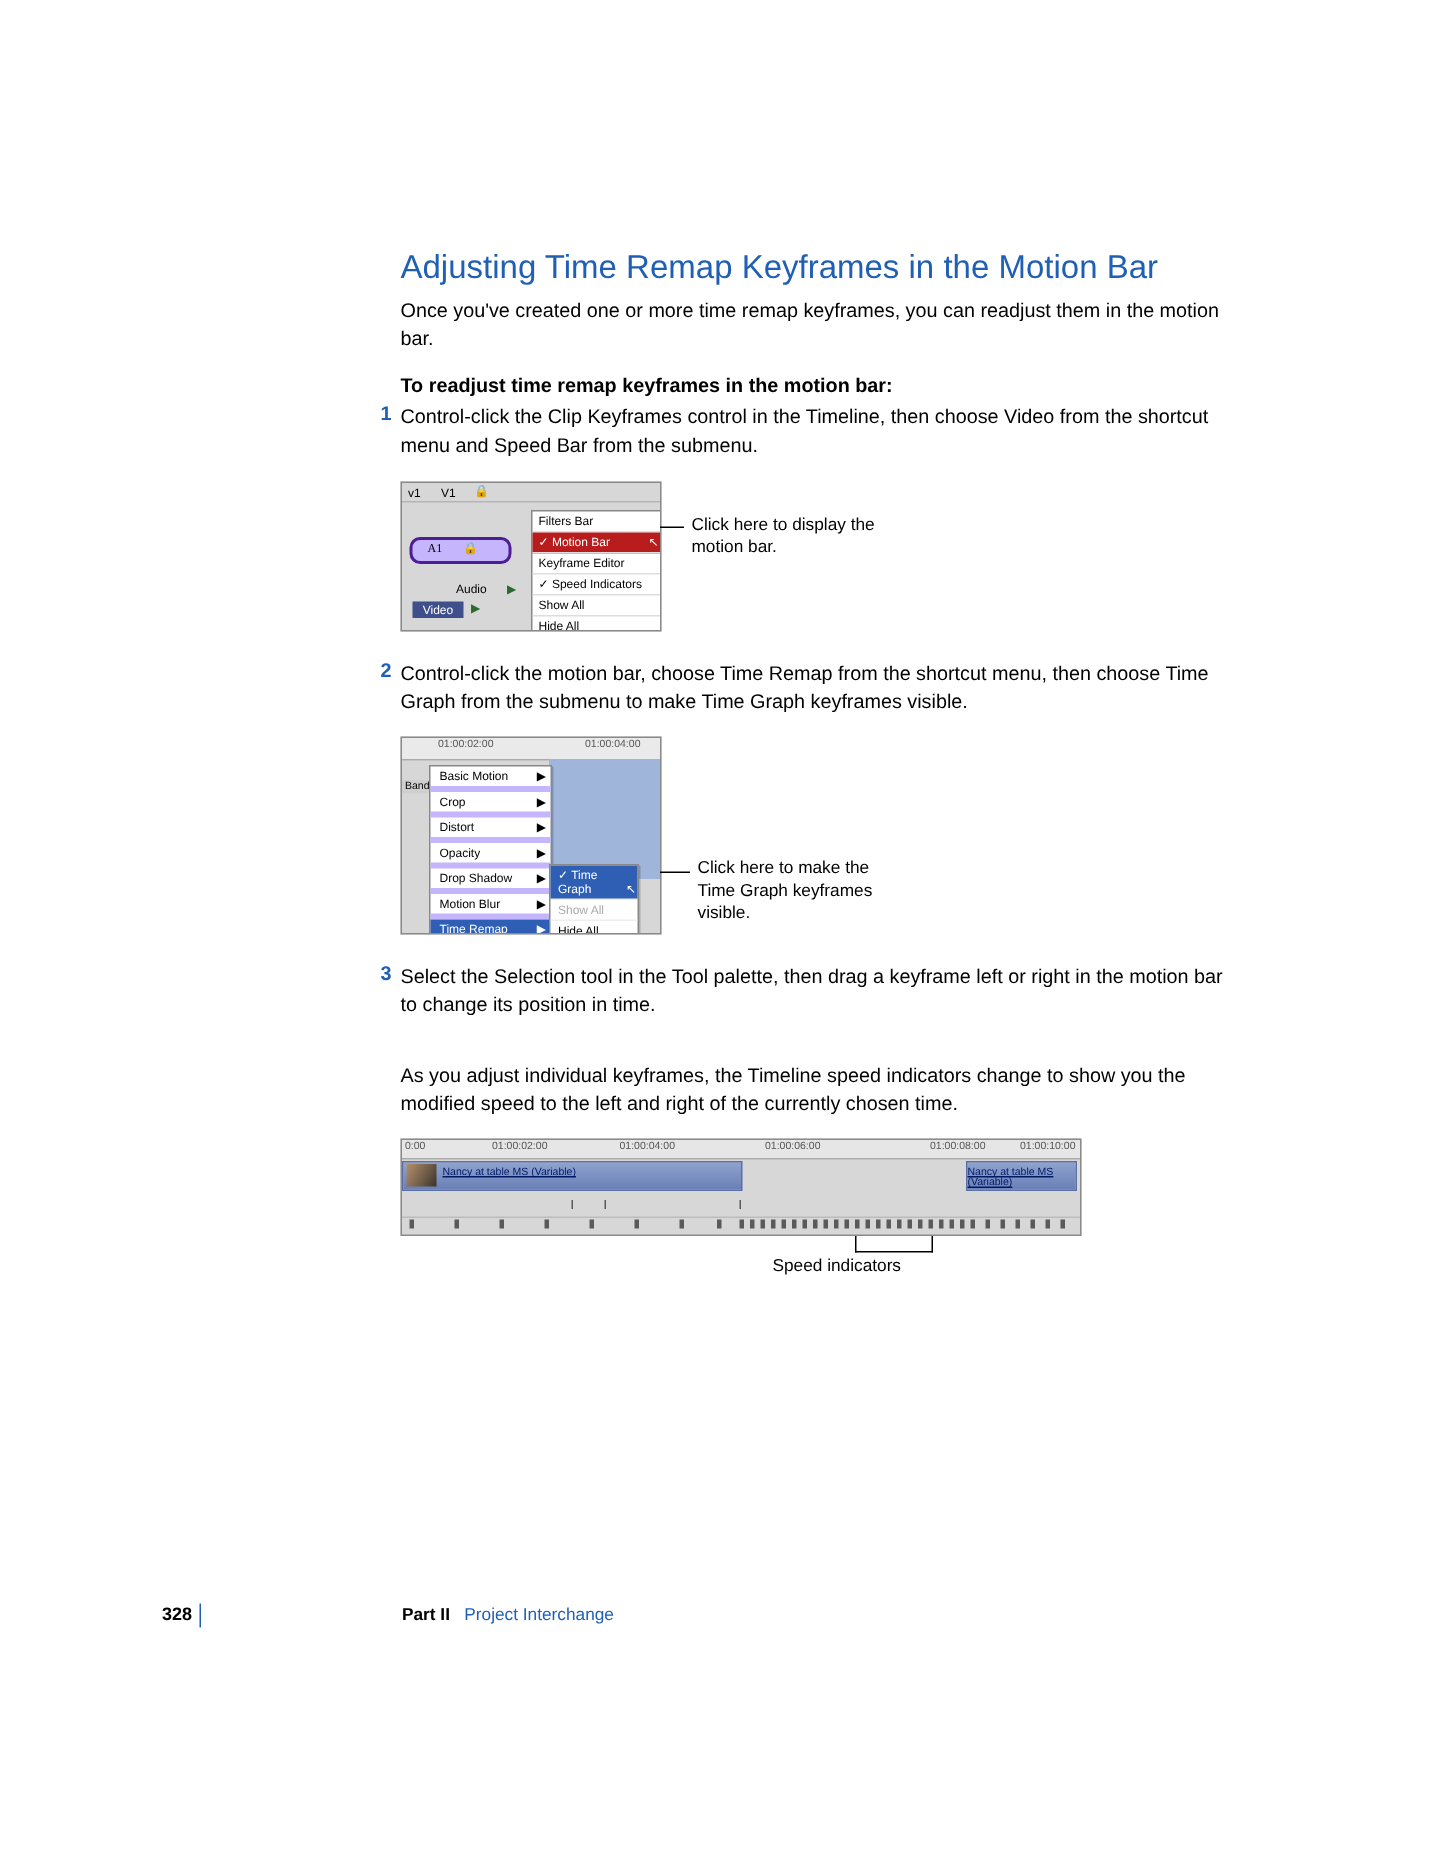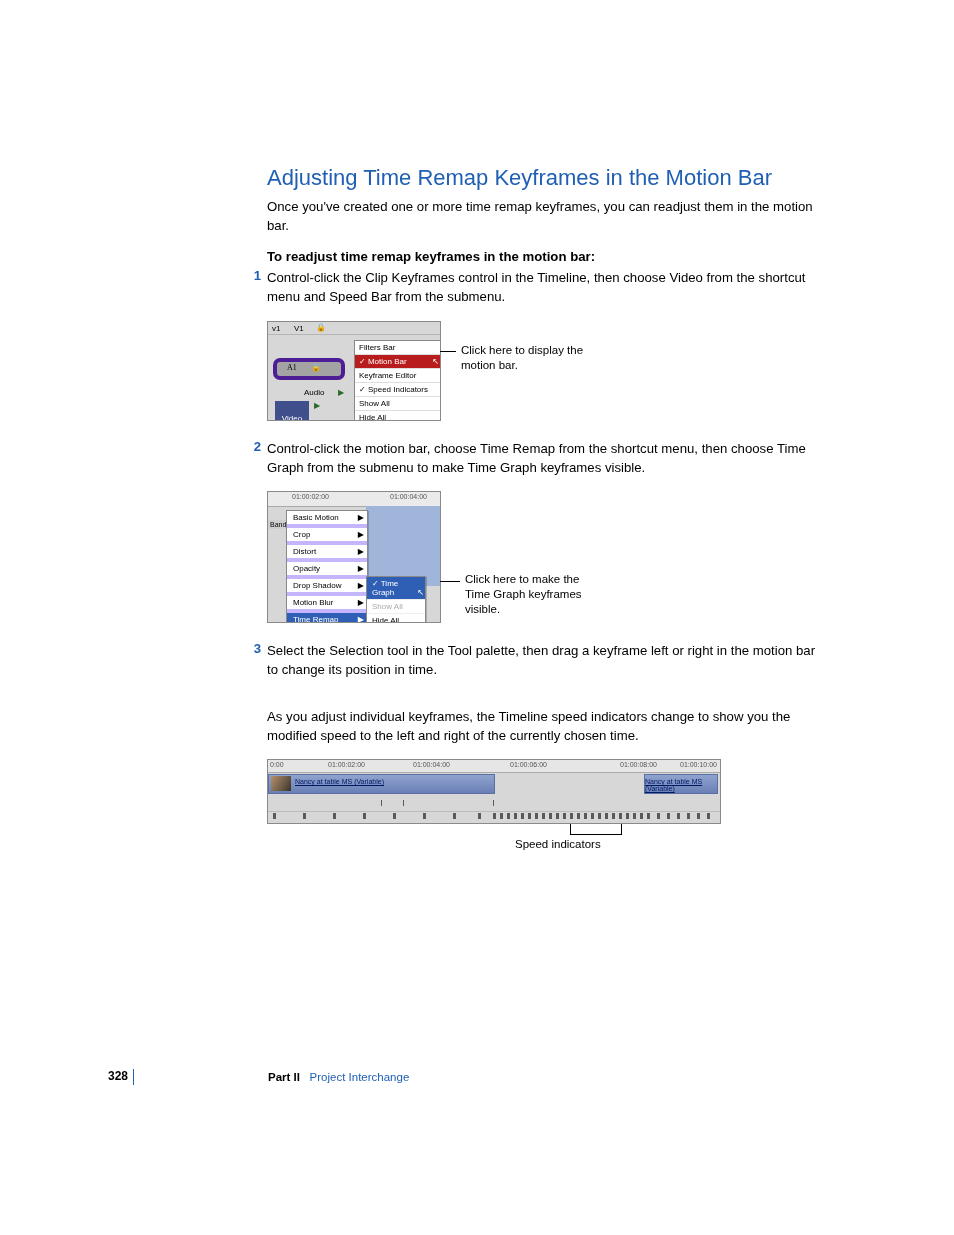--- a/index.html
+++ b/index.html
@@ -66,21 +66,21 @@
   .tiny-icon { position:absolute; font-size:8px; color:#444; }
   .blue-clip { position:absolute; left:86px; top:0; width:86px; height:12px; background: linear-gradient(#6f7fb4,#3f4f8b); }
   .submenu1 {
     position:absolute; left:86px; top:18px; width:86px; background:#fff; border:1px solid #888;
     font-size:8px; box-shadow: 1px 1px 0 rgba(0,0,0,.2);
   }
   .submenu1 div { padding:2px 4px; border-bottom:1px solid #ddd; position:relative; }
   .submenu1 div.sel { background:#b91c1c; color:#fff; }
   .submenu1 div.last { border-bottom:none; }
   .audio-label { position:absolute; left:36px; top:66px; font-size:8px; }
-  .video-label { position:absolute; left:7px; top:79px; width:34px; text-align:center; background:#3f4f8b; color:#fff; font-size:8px; padding:13px 0; }
+  .video-label { position:absolute; left:7px; top:79px; width:34px; text-align:center; background:#3f4f8b; color:#fff; font-size:8px; padding:1px 0; }
   .tri { position:absolute; font-size:8px; color:#2b6a2b; }
 
   
   .callout { position:absolute; font-size:11.5px; line-height:1.3; color:#000; }
   .callout-line { position:absolute; height:1px; background:#000; }
 
   
   .fig2-panel {
     width:172px; height:130px; border:1px solid #8a8a8a; background:#d7d7d7; position:relative; overflow:hidden;
   }
@@ -155,21 +155,21 @@
           <span class="tiny-icon" style="left:48px; top:1px;">🔒</span>
         </div>
         <div class="submenu1">
           <div><span>Filters Bar</span></div>
           <div class="sel">✓ <span>Motion Bar</span><span style="position:absolute;right:2px;">↖</span></div>
           <div><span>Keyframe Editor</span></div>
           <div>✓ <span>Speed Indicators</span></div>
           <div><span>Show All</span></div>
           <div class="last"><span>Hide All</span></div>
         </div>
-        <div style="position:absolute; left:5px; top:36px; width:64px; height:14px; border:4px solid #4c1d95; border-radius:7px; background:#a3a3a3;font-family:Liberation Serif, serif;">
+        <div style="position:absolute; left:5px; top:36px; width:64px; height:14px; border:2px solid #4c1d95; border-radius:7px; background:#c4b5fd;font-family:Liberation Serif, serif;">
           <span class="track-label" style="left:10px; top:1px;">A1</span>
           <span class="tiny-icon" style="left:34px; top:1px;">🔒</span>
         </div>
         <span class="audio-label">Audio</span>
         <span class="tri" style="left:70px; top:66px;">▶</span>
         <span class="video-label">Video</span>
         <span class="tri" style="left:46px; top:79px;">▶</span>
       </div>
       <div class="callout-line" style="left:173px; top:30px; width:16px;"></div>
       <div class="callout" style="left:194px; top:22px; width:130px;">Click here to display the motion bar.</div>

